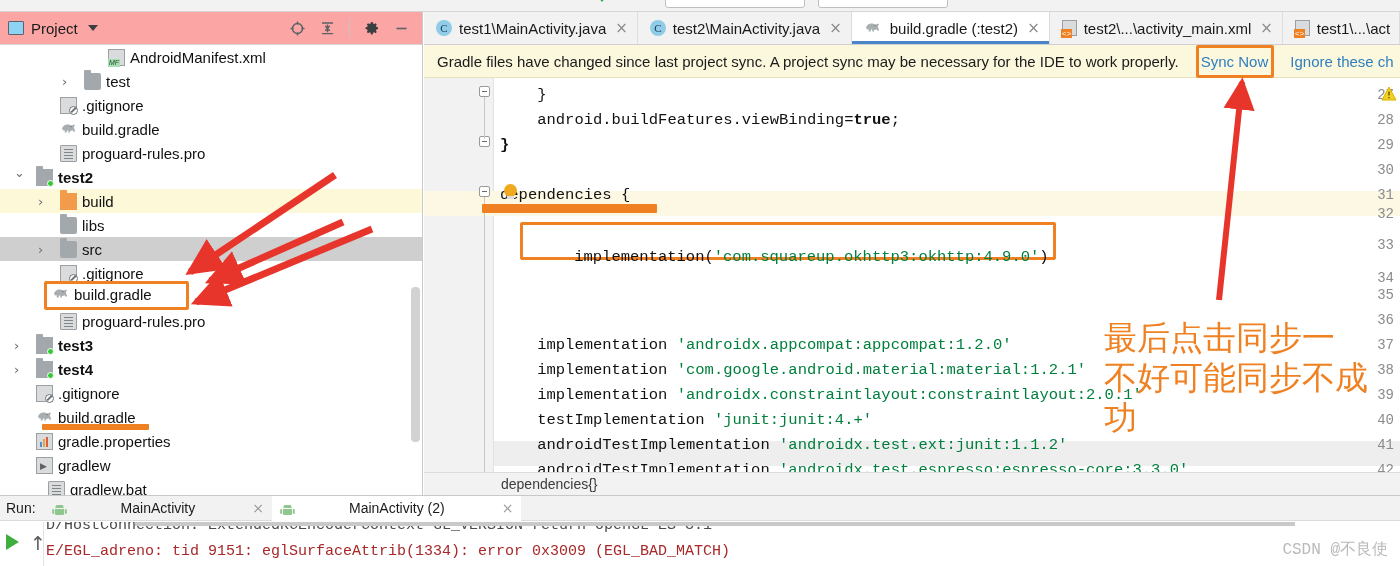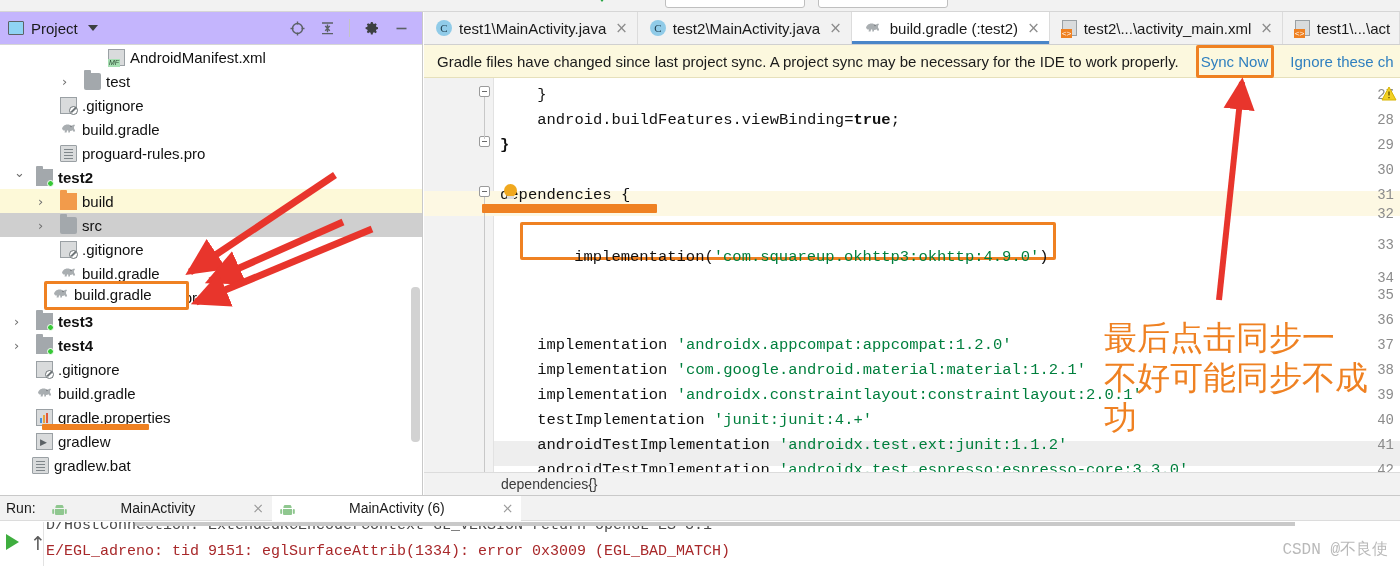--- a/index.html
+++ b/index.html
@@ -27,21 +27,21 @@
     border-left: 6px solid transparent; border-right: 6px solid transparent;
     border-top: 8px solid #22a33e;
   }
 
   
   .project-panel {
     position: absolute; left: 0; top: 12px; width: 423px; height: 483px;
     background: #ffffff; border-right: 1px solid #c9c9c9;
   }
   .project-header {
-    position: relative; height: 33px; background: #c4b5fd;
+    position: relative; height: 33px; background: #fca5a5;
     border-bottom: 1px solid #d6d6d6;
     display: flex; align-items: center; padding: 0 8px;
   }
   .pj-icon {
     width: 16px; height: 14px; border: 1.5px solid #5d6266;
     background: #8fd3f4; margin-right: 7px; border-radius: 1px;
   }
   .pj-title { font-size: 15px; color: #1a1a1a; }
   .pj-caret {
     margin-left: 10px; width: 0; height: 0;
@@ -353,20 +353,26 @@
             <span class="lbl b">test2</span>
           </span>
         </div>
         <div class="row hl">
           <span class="arrow" style="left: 38px;">›</span>
           <span style="display: flex; align-items: center; margin-left: 60px;">
             <span class="ic ic-folder-orange"></span>
             <span class="lbl">build</span>
           </span>
         </div>
+        <div class="row">
+          <span style="display: flex; align-items: center; margin-left: 60px;">
+            <span class="ic ic-folder"></span>
+            <span class="lbl">libs</span>
+          </span>
+        </div>
         <div class="row sel">
           <span class="arrow" style="left: 38px;">›</span>
           <span style="display: flex; align-items: center; margin-left: 60px;">
             <span class="ic ic-folder"></span>
             <span class="lbl">src</span>
           </span>
         </div>
         <div class="row">
           <span style="display: flex; align-items: center; margin-left: 60px;">
             <span class="ic ic-git">
@@ -435,21 +441,21 @@
             <span class="lbl">gradle.properties</span>
           </span>
         </div>
         <div class="row">
           <span style="display: flex; align-items: center; margin-left: 36px;">
             <span class="ic ic-sh"></span>
             <span class="lbl">gradlew</span>
           </span>
         </div>
         <div class="row">
-          <span style="display: flex; align-items: center; margin-left: 32px;">
+          <span style="display: flex; align-items: center; margin-left: 48px;">
             <span class="ic ic-file"></span>
             <span class="lbl">gradlew.bat</span>
           </span>
         </div>
       </div>
     <div class="tree-scrollbar"></div>
   </div>
 
   <div class="underline-mark" style="left:42px; top:424px; width:107px;"></div>
 
@@ -574,21 +580,21 @@
           <span>MainActivity</span>
           <span class="x">×</span>
         </div>
         <div class="runtab active">
           <span class="andro"><svg width="15" height="11" viewBox="0 0 15 11">
               <path fill="#8fc78f" d="M3 4h9v5a1 1 0 01-1 1H4a1 1 0 01-1-1V4z"></path>
               <path fill="#8fc78f" d="M3.3 3a4.2 4.2 0 018.4 0H3.3z"></path>
               <rect x="0.2" y="4" width="2" height="5" rx="1" fill="#8fc78f"></rect>
               <rect x="12.8" y="4" width="2" height="5" rx="1" fill="#8fc78f"></rect>
             </svg></span>
-          <span>MainActivity (6)</span>
+          <span>MainActivity (2)</span>
           <span class="x">×</span>
         </div>
       </div>
     <div class="runside">
       <div class="playg"></div>
       <div class="uparr">↑</div>
     </div>
     <div class="console" id="console">
         <div class="cline c-gray" style="top: -5px;">D/HostConnection: ExtendedRCEncoderContext GL_VERSION return OpenGL ES 3.1</div>
         <div class="cline c-red" style="top: 21px;">E/EGL_adreno: tid 9151: eglSurfaceAttrib(1334): error 0x3009 (EGL_BAD_MATCH)</div>

